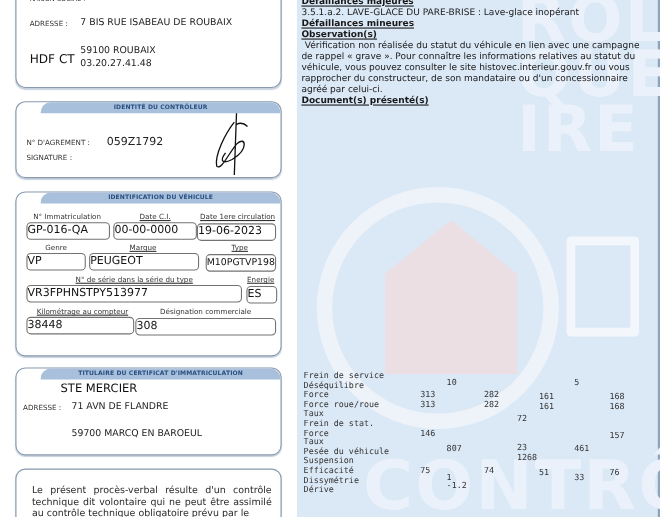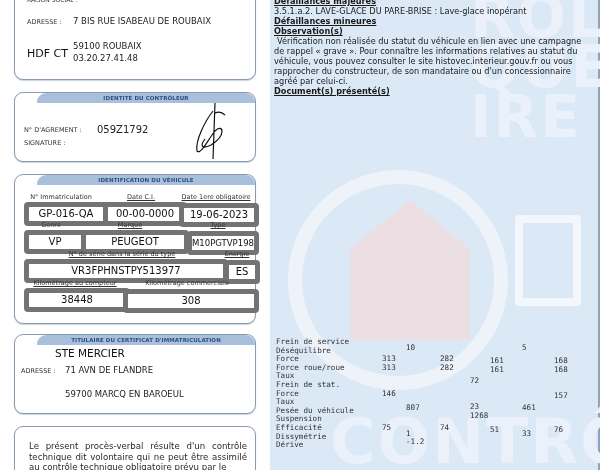--- a/index.html
+++ b/index.html
@@ -4,21 +4,21 @@
 <style>
   html, body { margin:0; padding:0; }
   body { width:600px; height:470px; overflow:hidden; background:#ffffff; position:relative; font-family:"DejaVu Sans", sans-serif; color:#1a1a1a; }
   .left { position:absolute; left:0; top:0; width:262px; height:470px; }
   .box { position:absolute; left:14px; width:240px; border:1px solid #8a9bb0; border-radius:9px; background:#fff; box-shadow:0 1px 1px #c8d2de; }
   .box-hdr { position:absolute; left:22px; right:0; top:0; height:10px; background:#a9c0dc; border-top-right-radius:9px; border-top-left-radius:9px; font-size:5.5px; font-weight:bold; color:#2a4f80; text-align:center; line-height:10px; letter-spacing:0.1px; }
   .lbl { font-size:7px; color:#333; position:absolute; }
   .val { font-size:10px; position:absolute; color:#222; }
   .big { font-size:12px; position:absolute; color:#111; }
   .field-lbl { position:absolute; font-size:6.5px; color:#333; text-align:center; text-decoration:underline; }
-  .field { position:absolute; border:5px solid #737373; border-radius:4px; height:14px; font-size:10px; text-align:center; line-height:14px; color:#111; background:#fff; }
+  .field { position:absolute; border:1px solid #737373; border-radius:4px; height:14px; font-size:10px; line-height:14px; color:#111; background:#fff; }
 
   .right { position:absolute; left:270px; top:0; width:328px; height:470px; background:#dbe8f6; border-right:2px solid #8fa3bb; }
   .rtxt { position:absolute; left:4px; right:6px; font-size:8.2px; line-height:10px; color:#1a1a1a; }
   .sect { font-weight:bold; text-decoration:underline; }
   .watermark { position:absolute; font-size:64px; font-weight:bold; color:#eaf1fa; letter-spacing:2px; }
   .emblem { position:absolute; left:18px; top:170px; width:220px; height:220px; border-radius:50%; border:14px solid #eef3fa; box-sizing:border-box; }
   .house { position:absolute; left:80px; top:200px; width:120px; height:140px; background:#f2dcdc; opacity:0.7; clip-path:polygon(0 35%, 50% 0, 100% 35%, 100% 100%, 0 100%); }
   .truck { position:absolute; left:245px; top:215px; width:50px; height:75px; border:8px solid #f3f7fc; border-radius:4px; }
 
   .meas { position:absolute; left:6px; top:338px; width:318px; font-family:"DejaVu Sans Mono", monospace; font-size:7.6px; line-height:8.6px; color:#333; }
@@ -52,42 +52,42 @@
 
   <div class="box" style="top:174px;height:148px;">
     <div class="box-hdr">IDENTIFICATION DU VÉHICULE</div>
 
     <span class="field-lbl" style="left:10px;top:18px;width:72px;text-decoration:none;">N° Immatriculation</span>
     <div class="field" style="left:9px;top:27px;width:74px;">GP-016-QA</div>
 
     <span class="field-lbl" style="left:90px;top:18px;width:72px;">Date C.I.</span>
     <div class="field" style="left:88px;top:27px;width:74px;">00-00-0000</div>
 
-    <span class="field-lbl" style="left:162px;top:18px;width:78px;">Date 1ere obligatoire</span>
+    <span class="field-lbl" style="left:162px;top:18px;width:78px;">Date 1ere circulation</span>
     <div class="field" style="left:164px;top:28px;width:70px;">19-06-2023</div>
 
     <span class="field-lbl" style="left:10px;top:46px;width:52px;text-decoration:none;">Genre</span>
     <div class="field" style="left:9px;top:55px;width:52px;">VP</div>
 
     <span class="field-lbl" style="left:70px;top:46px;width:90px;">Marque</span>
     <div class="field" style="left:66px;top:55px;width:98px;">PEUGEOT</div>
 
     <span class="field-lbl" style="left:172px;top:46px;width:62px;">Type</span>
     <div class="field" style="left:172px;top:56px;width:62px;font-size:8.5px;">M10PGTVP198</div>
 
     <span class="field-lbl" style="left:22px;top:75px;width:170px;">N° de série dans la série du type</span>
     <div class="field" style="left:9px;top:84px;width:194px;">VR3FPHNSTPY513977</div>
 
     <span class="field-lbl" style="left:206px;top:75px;width:32px;">Energie</span>
     <div class="field" style="left:209px;top:85px;width:26px;">ES</div>
 
     <span class="field-lbl" style="left:10px;top:104px;width:100px;">Kilométrage au compteur</span>
     <div class="field" style="left:9px;top:113px;width:96px;">38448</div>
 
-    <span class="field-lbl" style="left:112px;top:104px;width:120px;text-decoration:none;">Kilométrage commerciale</span>
+    <span class="field-lbl" style="left:112px;top:104px;width:120px;text-decoration:none;">Désignation commerciale</span>
     <div class="field" style="left:108px;top:114px;width:126px;">308</div>
   </div>
 
   <div class="box" style="top:334px;height:78px;">
     <div class="box-hdr">TITULAIRE DU CERTIFICAT D'IMMATRICULATION</div>
     <span class="big" style="left:6px;top:12px;font-size:10.5px;margin-left:34px;">STE MERCIER</span>
     <span class="lbl" style="left:6px;top:32px;font-size:6.5px;">ADRESSE :</span>
     <span class="val" style="left:50px;top:30px;font-size:8.5px;">71 AVN DE FLANDRE</span>
     <span class="val" style="left:50px;top:54px;font-size:8.5px;">59700 MARCQ EN BAROEUL</span>
   </div>

